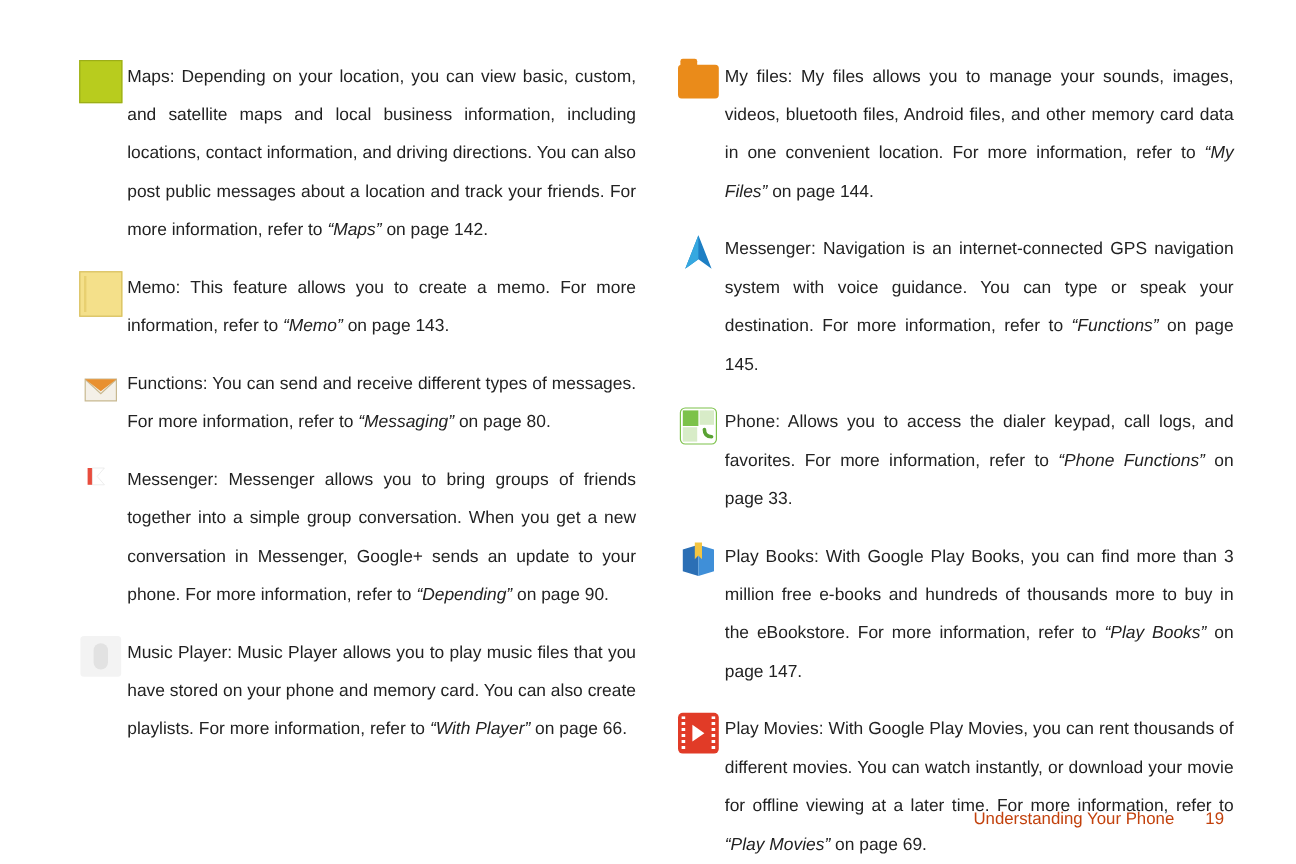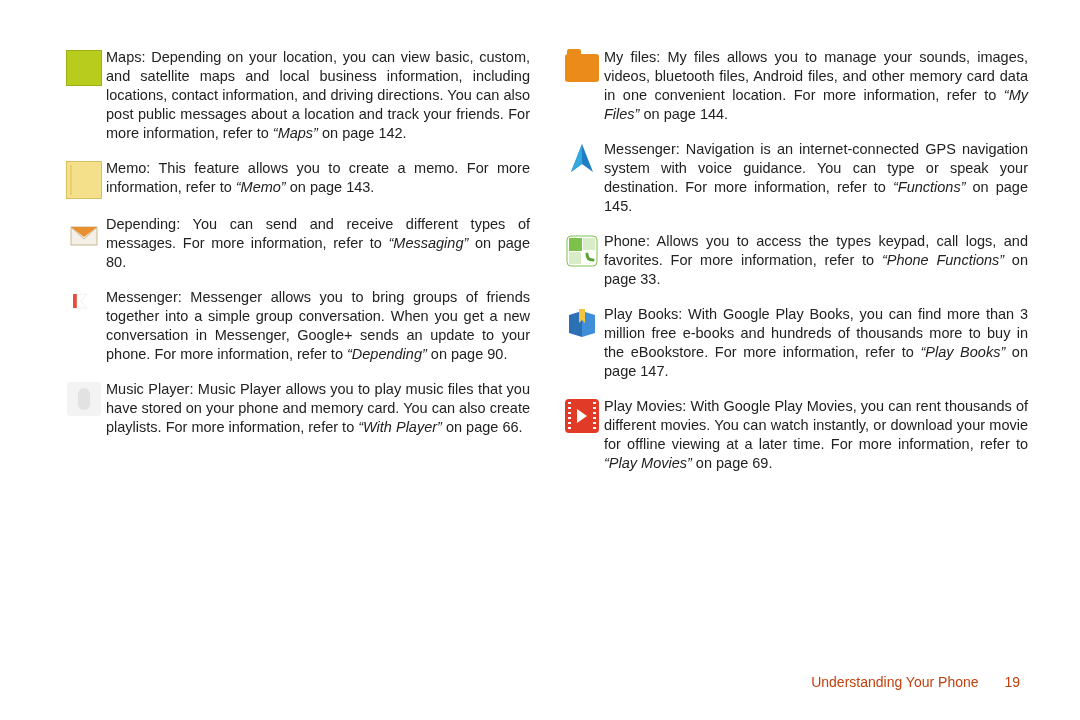--- a/index.html
+++ b/index.html
@@ -1,21 +1,21 @@
 <!DOCTYPE html>
 <html><head>
 <meta charset="utf-8">
 <style>
   html,body{margin:0;padding:0;width:1080px;height:720px;background:#ffffff;font-family:Arial,Helvetica,sans-serif;color:#222;}
   .page{width:1080px;height:720px;position:relative;box-sizing:border-box;}
   .cols{display:flex;flex-direction:row;padding:48px 52px 0 62px;gap:30px;}
   .col{flex:1;min-width:0;}
   .entry{display:flex;flex-direction:row;align-items:flex-start;margin-bottom:16px;}
   .icon-cell{width:44px;flex:none;display:flex;justify-content:center;padding-top:2px;}
-  .text-cell{flex:1;font-size:14.5px;line-height:19px;text-align:justify;text-justify:inter-word;}
+  .text-cell{flex:1;font-size:14.5px;line-height:32px;text-align:justify;text-justify:inter-word;}
   .label{font-weight:400;}
   .ital{font-style:italic;}
   .footer{position:absolute;bottom:30px;right:60px;font-size:14px;color:#c2410c;}
   .footer .chap{margin-right:22px;}
   
   .ic{width:34px;height:34px;display:block;position:relative;}
   .ic-maps{background:#b8cc1e;border:1px solid #9cae18;}
   .ic-memo{background:#f4e08a;border:1px solid #d8c060;height:36px;}
   .ic-memo:before{content:"";position:absolute;left:3px;top:3px;right:3px;bottom:3px;border-left:2px solid #e8d070;}
   .ic-messaging{background:#ffffff;}
@@ -56,21 +56,21 @@
         <div class="entry">
           <div class="icon-cell">
             <span class="ic ic-messaging">
               <svg width="34" height="34" viewBox="0 0 34 34">
                 <polygon points="4,10 30,10 30,28 4,28" fill="#f4f0e8" stroke="#c8b890"></polygon>
                 <polyline points="4,10 17,22 30,10" fill="none" stroke="#c8b890"></polyline>
                 <polygon points="4,10 17,20 30,10" fill="#e89030"></polygon>
               </svg>
             </span>
           </div>
-          <div class="text-cell"><span class="label">Depending</span><span>: You can send and receive different types of messages. For more information, refer to </span><span class="ital">“Messaging”</span><span> on page 80.</span></div>
+          <div class="text-cell"><span class="label">Functions</span><span>: You can send and receive different types of messages. For more information, refer to </span><span class="ital">“Messaging”</span><span> on page 80.</span></div>
         </div>
         <div class="entry">
           <div class="icon-cell">
             <span class="ic ic-messenger"><svg width="34" height="34" viewBox="0 0 34 34">
                 <rect x="6" y="4" width="4" height="14" fill="#e84c3d"></rect>
                 <path d="M10 4 L20 4 L14 11 L20 18 L10 18 Z" fill="#ffffff" stroke="#e0e0e0" stroke-width="0.5"></path>
               </svg></span>
           </div>
           <div class="text-cell"><span class="label">Messenger</span><span>: Messenger allows you to bring groups of friends together into a simple group conversation. When you get a new conversation in Messenger, Google+ sends an update to your phone. For more information, refer to </span><span class="ital">“Depending”</span><span> on page 90.</span></div>
         </div>
@@ -104,21 +104,21 @@
             <span class="ic ic-phone">
               <svg width="34" height="34" viewBox="0 0 34 34">
                 <rect x="2" y="2" width="30" height="30" rx="4" fill="#fff" stroke="#7cc24a"></rect>
                 <rect x="4" y="4" width="13" height="13" fill="#7cc24a"></rect>
                 <rect x="18" y="4" width="12" height="12" fill="#d8ecc8"></rect>
                 <rect x="4" y="18" width="12" height="12" fill="#d8ecc8"></rect>
                 <path d="M22 20 q0 6 6 6" stroke="#5aa234" stroke-width="3" fill="none" stroke-linecap="round"></path>
               </svg>
             </span>
           </div>
-          <div class="text-cell"><span class="label">Phone</span><span>: Allows you to access the types keypad, call logs, and favorites. For more information, refer to </span><span class="ital">“Phone Functions”</span><span> on page 33.</span></div>
+          <div class="text-cell"><span class="label">Phone</span><span>: Allows you to access the dialer keypad, call logs, and favorites. For more information, refer to </span><span class="ital">“Phone Functions”</span><span> on page 33.</span></div>
         </div>
         <div class="entry">
           <div class="icon-cell">
             <span class="ic ic-books">
               <svg width="34" height="34" viewBox="0 0 34 34">
                 <path d="M4 8 L17 4 L17 30 L4 26 Z" fill="#2b6fb5"></path>
                 <path d="M30 8 L17 4 L17 30 L30 26 Z" fill="#3f8fd8"></path>
                 <polygon points="14,2 20,2 20,16 17,13 14,16" fill="#f4c542"></polygon>
               </svg>
             </span>

